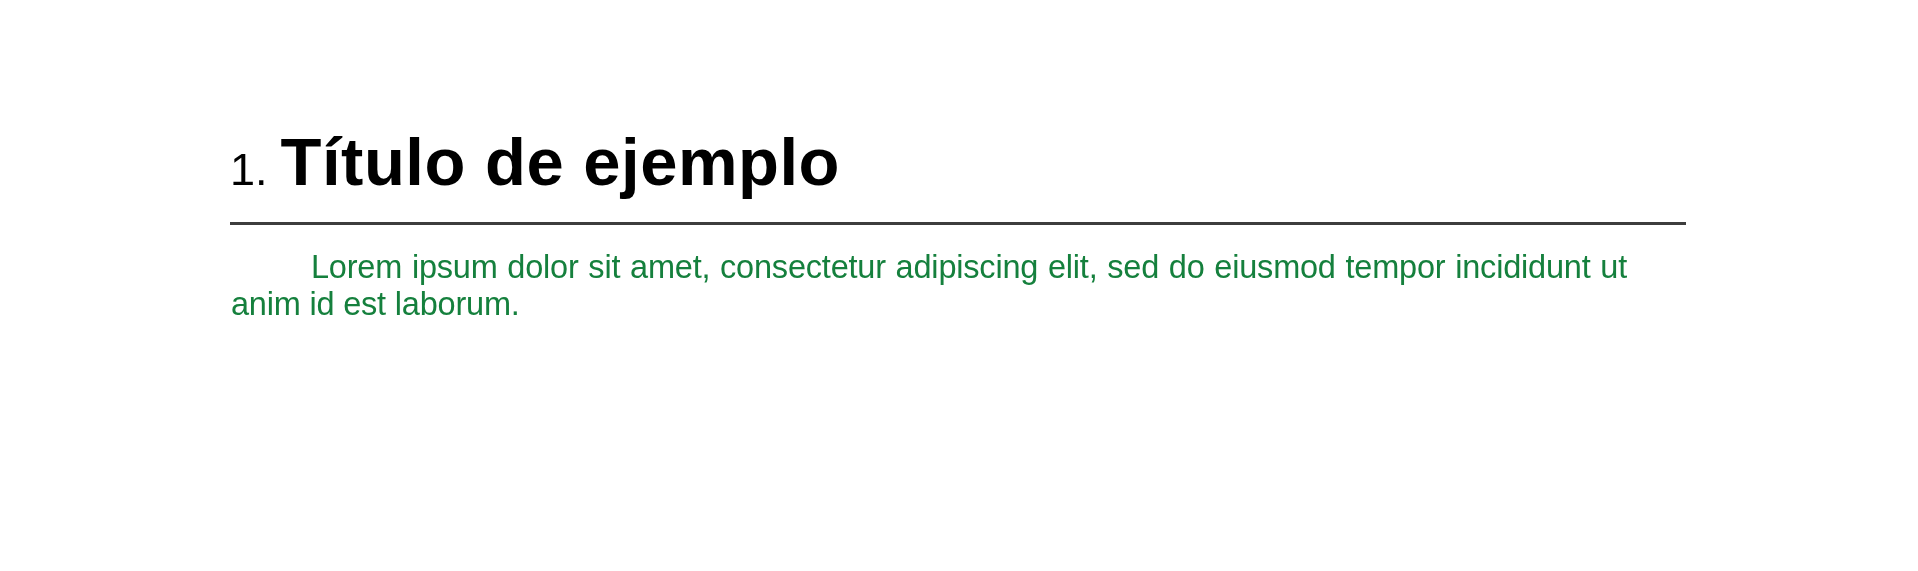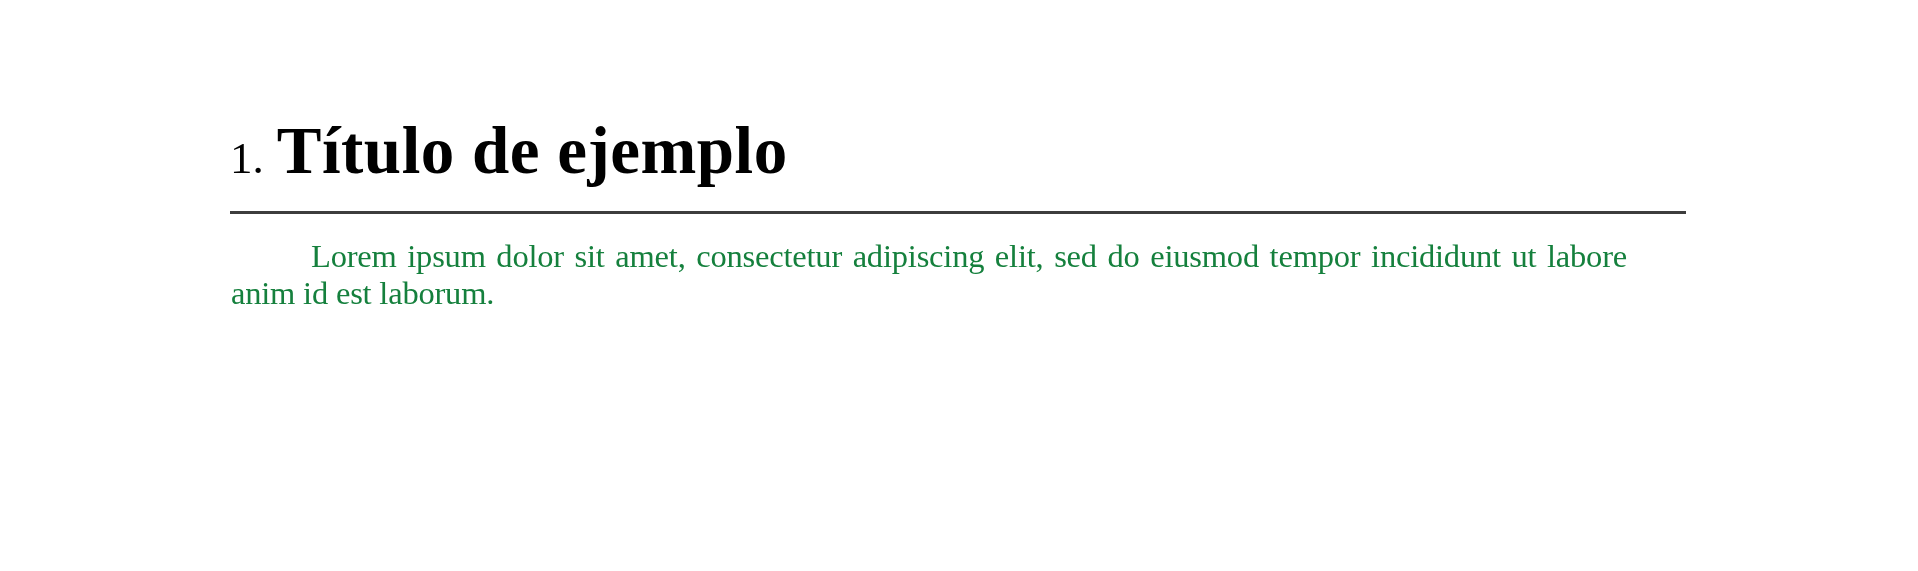--- a/index.html
+++ b/index.html
@@ -3,22 +3,23 @@
 <meta charset="utf-8">
 <style>
   * { margin: 0; padding: 0; box-sizing: border-box; }
   html, body { background: #ffffff; }
   .page {
     position: relative;
     width: 1918px;
     height: 402px;
     background: #ffffff;
     overflow: hidden;
-    font-family: Liberation Serif, serif;
+    font-family: Liberation Sans, sans-serif;
     color: #000000;
+    margin-top: 11px;
   }
   .heading {
     position: absolute;
     left: 230px;
     top: 117px;
     line-height: 1;
     white-space: nowrap;
   }
   .heading .section-number {
     font-size: 45px;

